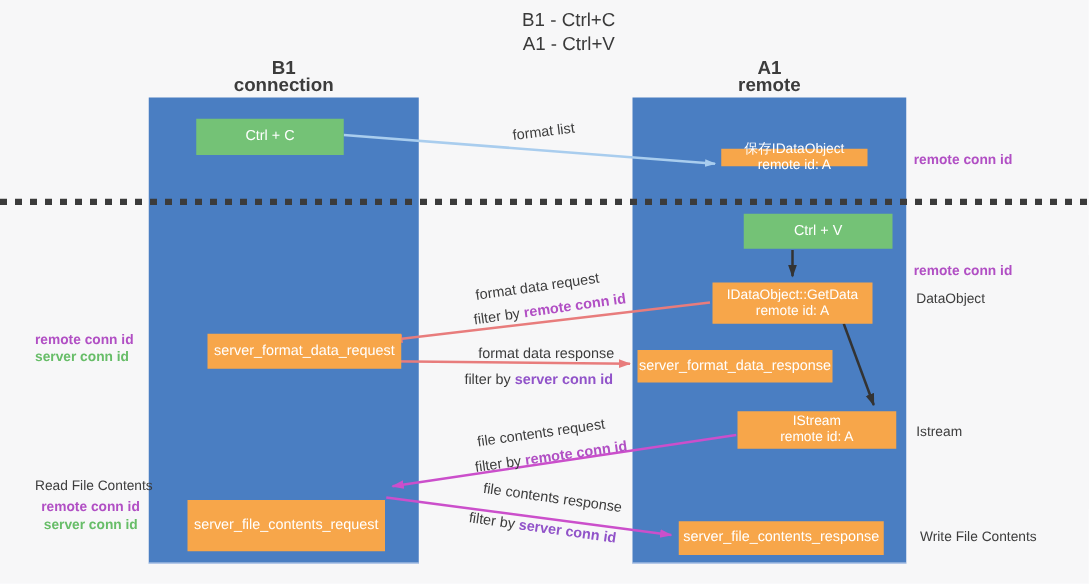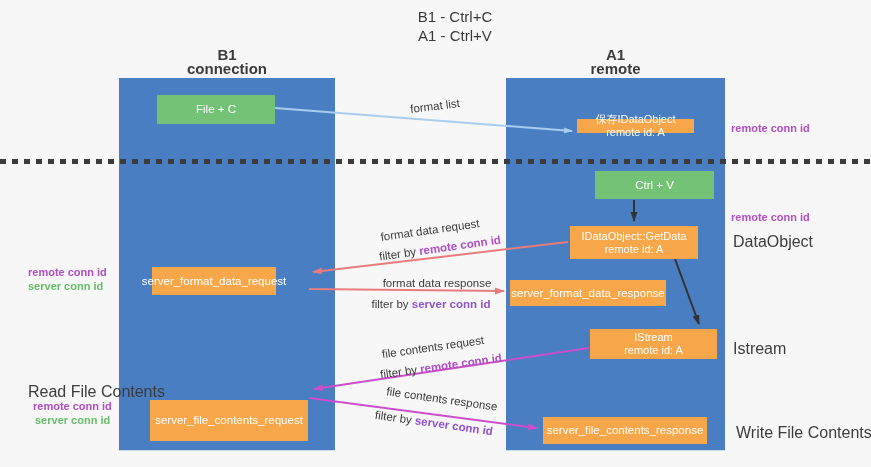--- a/index.html
+++ b/index.html
@@ -11,21 +11,21 @@
   .title{top:7px;left:0;width:100%;text-align:center;font-size:15px;color:#3a3a3a;line-height:19px;z-index:3;}
   .lane-head{text-align:center;font-size:15px;color:#3c3c3c;line-height:14px;z-index:3;font-weight:bold;}
   .lane{background:#4a7ec2;z-index:1;border-bottom:1px solid #c9d8ef;}
   .divider{left:0;top:159px;width:871px;height:5px;z-index:2;
     background:repeating-linear-gradient(to right,#3b3b3b 0 6px,transparent 6px 12px);}
   .box{display:flex;flex-direction:column;align-items:center;justify-content:center;
     color:#ffffff;text-align:center;z-index:3;font-size:11.5px;line-height:13px;}
   .box.green{background:#74c276;}
   .box.orange{background:#f7a64a;}
   .box .sub{font-size:11px;}
-  .lbl{font-size:16px;color:#3c3c3c;white-space:nowrap;z-index:3;}
+  .lbl{font-size:11px;color:#3c3c3c;white-space:nowrap;z-index:3;}
   .lbl.bold{font-weight:bold;font-size:11px;}
   .purple{color:#b14fc4;font-weight:bold;}
   .violet{color:#9153c9;font-weight:bold;}
   .green-t{color:#67bd68;font-weight:bold;}
   .arrow-label{transform:translate(-50%,-50%);white-space:nowrap;font-size:11.5px;color:#3c3c3c;z-index:3;}
   .rot-n8{transform:translate(-50%,-50%) rotate(-8deg);}
   .rot-n7{transform:translate(-50%,-50%) rotate(-7deg);}
   .rot-p8{transform:translate(-50%,-50%) rotate(8deg);}
   svg.overlay{position:absolute;left:0;top:0;z-index:2;pointer-events:none;}
 </style>
@@ -71,38 +71,38 @@
     <line x1="275" y1="108" x2="572" y2="131" stroke="#a9cdee" stroke-width="2" marker-end="url(#m-blue)"></line>
     <line x1="634" y1="200" x2="634" y2="221" stroke="#333333" stroke-width="2" marker-end="url(#m-black)"></line>
     <line x1="675" y1="259" x2="699" y2="324" stroke="#333333" stroke-width="2" marker-end="url(#m-black)"></line>
     <line x1="568" y1="242" x2="313" y2="272" stroke="#e87c7c" stroke-width="2" marker-end="url(#m-red)"></line>
     <line x1="309" y1="289" x2="504" y2="291" stroke="#e87c7c" stroke-width="2" marker-end="url(#m-red)"></line>
     <line x1="589" y1="348" x2="314" y2="389" stroke="#cb4fcb" stroke-width="2" marker-end="url(#m-mag)"></line>
     <line x1="309" y1="398" x2="537" y2="428" stroke="#cb4fcb" stroke-width="2" marker-end="url(#m-mag)"></line>
   </svg>
 
   <div class="abs box green" style="left:157px;top:95px;width:118px;height:29px;">
-    <div>File + C</div>
+    <div>Ctrl + C</div>
   </div>
 
   <div class="abs box orange" style="left:577px;top:119px;width:117px;height:14px;">
     <div class="sub">保存IDataObject</div>
     <div class="sub">remote id: A</div>
   </div>
 
   <div class="abs box green" style="left:595px;top:171px;width:119px;height:28px;">
     <div>Ctrl + V</div>
   </div>
 
   <div class="abs box orange" style="left:570px;top:226px;width:128px;height:33px;">
     <div class="sub">IDataObject::GetData</div>
     <div class="sub">remote id: A</div>
   </div>
 
-  <div class="abs box orange" style="left:152px;top:267px;width:124px;height:28px;">
+  <div class="abs box orange" style="left:166px;top:267px;width:155px;height:28px;">
     <div>server_format_data_request</div>
   </div>
 
   <div class="abs box orange" style="left:510px;top:280px;width:156px;height:26px;">
     <div>server_format_data_response</div>
   </div>
 
   <div class="abs box orange" style="left:590px;top:329px;width:127px;height:30px;">
     <div class="sub">IStream</div>
     <div class="sub">remote id: A</div>

